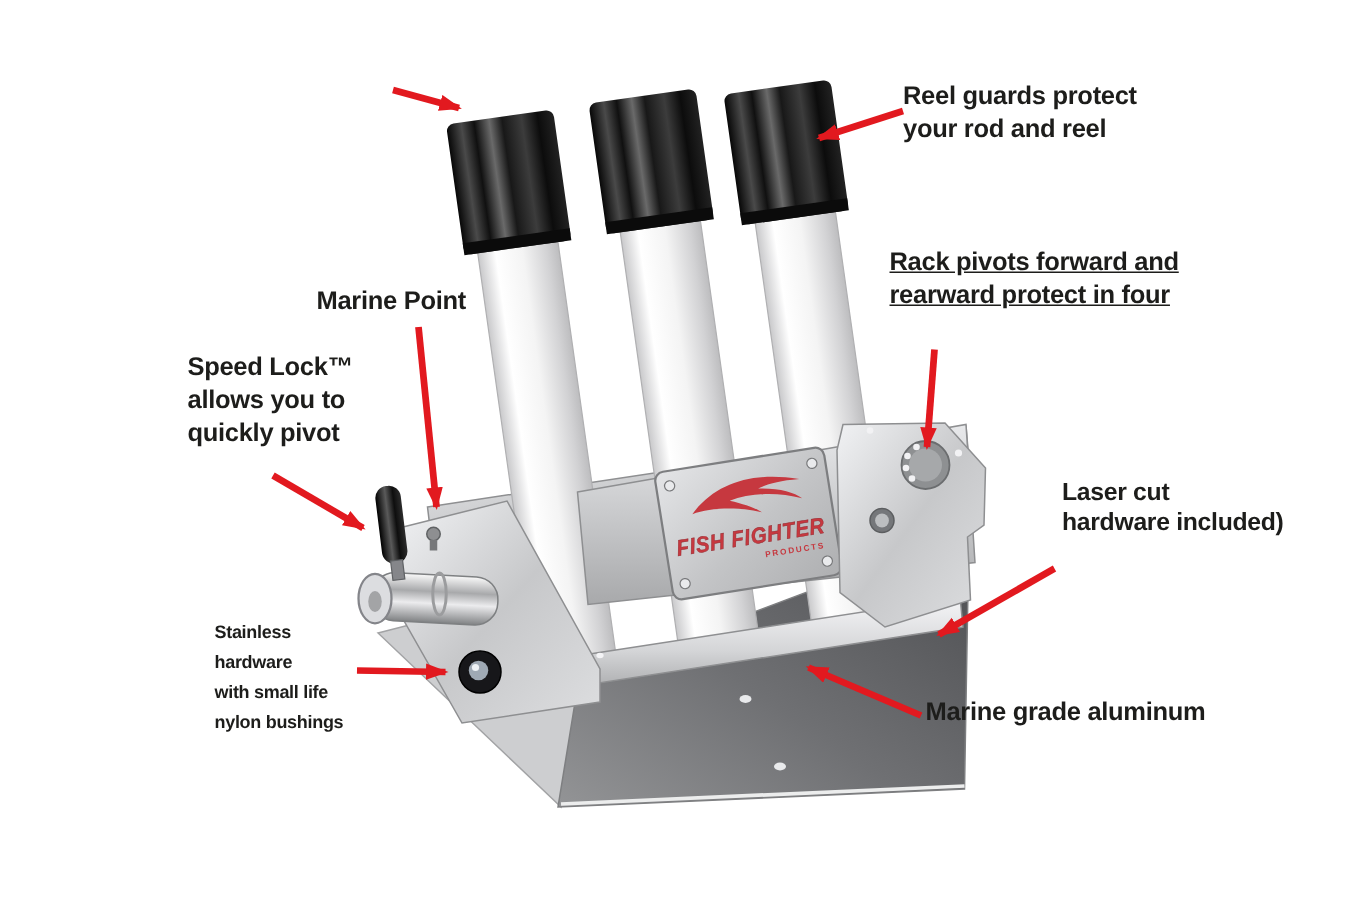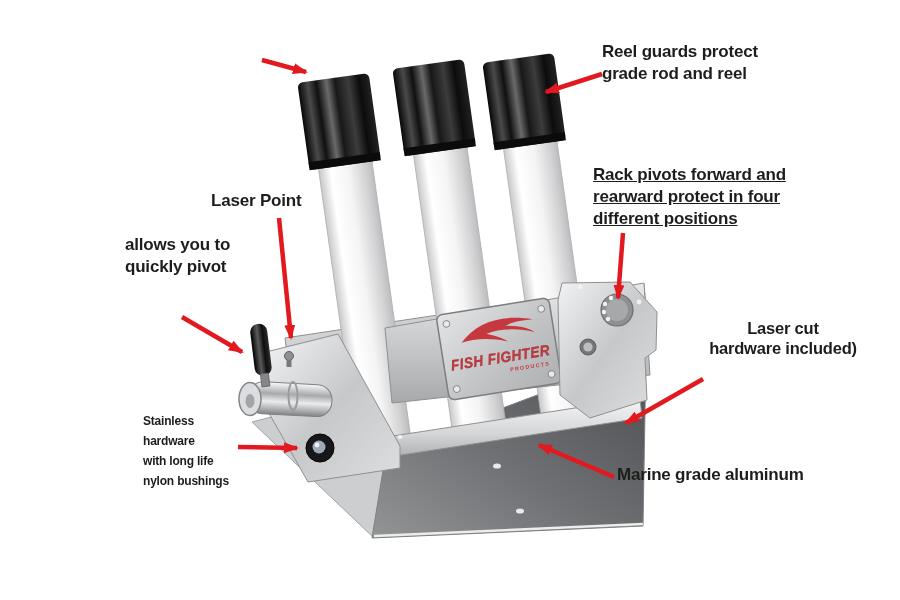--- a/index.html
+++ b/index.html
@@ -2,25 +2,25 @@
 <html><head>
 <meta charset="utf-8">
 <style>
   html,body{margin:0;padding:0;background:#fff;}
   #root{position:relative;width:900px;height:600px;background:#ffffff;overflow:hidden;
         font-family:"Liberation Sans",sans-serif;}
   #art{position:absolute;left:0;top:0;width:900px;height:600px;}
   .label{position:absolute;font-weight:700;color:#1d1d1b;font-size:17px;line-height:21px;
          letter-spacing:-0.2px;white-space:nowrap;}
   #label-opening{left:88px;top:29px;}
-  #label-reel{left:602px;top:41px;line-height:22px;}
+  #label-reel{left:602px;top:53px;line-height:22px;}
   #label-grease{left:211px;top:190px;}
   #label-speedlock{left:125px;top:234px;line-height:22px;}
   #label-rack{left:593px;top:164px;line-height:22px;text-decoration:underline;}
-  #label-laser{left:688px;top:318px;width:190px;text-align:center;line-height:20px;font-size:16.5px;}
+  #label-laser{left:708px;top:318px;width:190px;line-height:20px;font-size:16.5px;}
   #label-stainless{left:143px;top:411px;line-height:20px;font-size:12px;}
   #label-marine{left:617px;top:464px;}
 </style>
 </head>
 <body>
 
 <div id="root">
 
   <svg id="art" viewBox="0 0 900 600" xmlns="http://www.w3.org/2000/svg">
     <defs>
@@ -180,47 +180,47 @@
       <line x1="623" y1="233" x2="618" y2="298" marker-end="url(#ah)"></line>
       <line x1="703" y1="379" x2="626" y2="423" marker-end="url(#ah)"></line>
       <line x1="238" y1="447" x2="297" y2="448" marker-end="url(#ah)"></line>
       <line x1="614" y1="477" x2="539" y2="445" marker-end="url(#ah)"></line>
     </g>
   </svg>
 
 
   <div class="label" id="label-reel">
     <div>Reel guards protect</div>
-    <div>grade rod and reel</div>
+    <div>your rod and reel</div>
   </div>
 
   <div class="label" id="label-grease">
-    <div>Laser Point</div>
+    <div>Marine Point</div>
   </div>
 
   <div class="label" id="label-speedlock">
+    <div>Speed Lock™</div>
     <div>allows you to</div>
     <div>quickly pivot</div>
   </div>
 
   <div class="label" id="label-rack">
     <div>Rack pivots forward and</div>
     <div>rearward protect in four</div>
-    <div>different positions</div>
   </div>
 
   <div class="label" id="label-laser">
     <div>Laser cut</div>
     <div>hardware included)</div>
   </div>
 
   <div class="label" id="label-stainless">
     <div>Stainless</div>
     <div>hardware</div>
-    <div>with long life</div>
+    <div>with small life</div>
     <div>nylon bushings</div>
   </div>
 
   <div class="label" id="label-marine">
     <div>Marine grade aluminum</div>
   </div>
 
 </div>
 
 </body></html>

